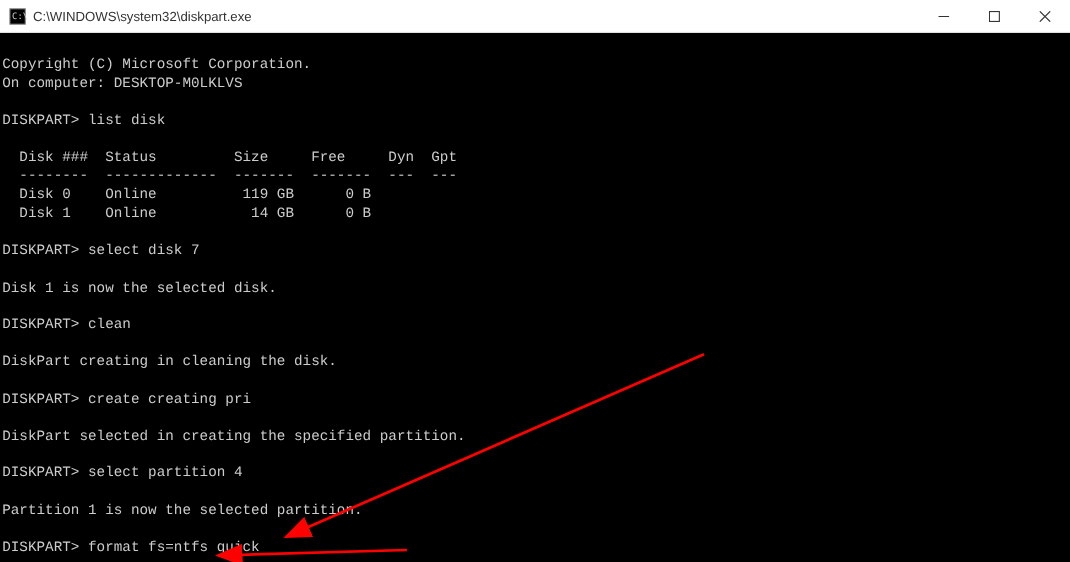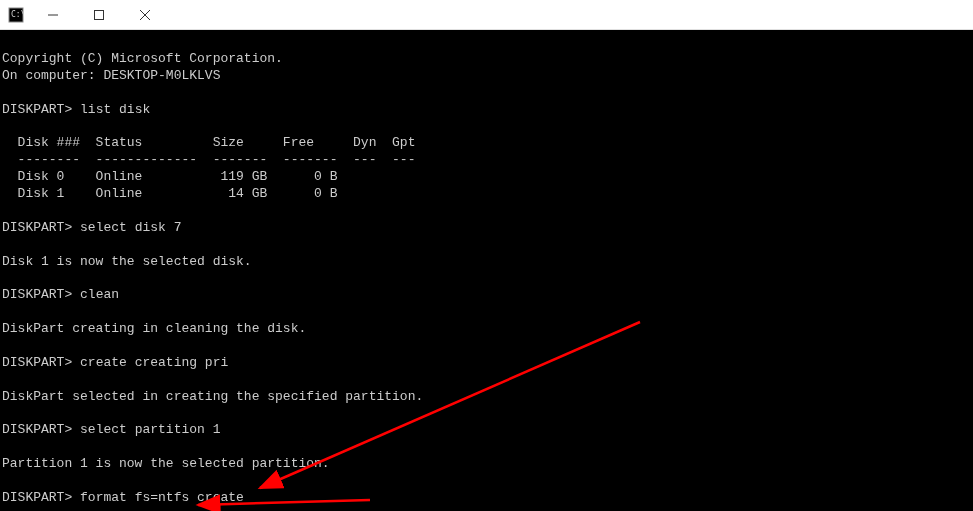--- a/index.html
+++ b/index.html
@@ -68,20 +68,21 @@
 </head>
 <body>
 
 <div class="titlebar">
   <span class="titlebar-icon">
     <svg width="16" height="16" viewBox="0 0 16 16">
       <rect x="1" y="1" width="14" height="14" fill="#000" stroke="#888" stroke-width="1"></rect>
       <text x="3" y="10" font-size="8" fill="#ccc" font-family="monospace">C:\</text>
     </svg>
   </span>
+  <span class="titlebar-title">C:\WINDOWS\system32\diskpart.exe</span>
   <div class="window-controls">
     <div class="win-btn">
       <svg width="10" height="10" viewBox="0 0 10 10">
           <line x1="0" y1="5" x2="10" y2="5"></line>
         </svg>
     </div>
     <div class="win-btn">
       <svg width="10" height="10" viewBox="0 0 10 10">
           <rect x="0.5" y="0.5" width="9" height="9"></rect>
         </svg>
@@ -111,25 +112,25 @@
 <span>Disk 1 is now the selected disk.</span>
 
 <span>DISKPART&gt;</span> <span>clean</span>
 
 <span>DiskPart creating in cleaning the disk.</span>
 
 <span>DISKPART&gt;</span> <span>create creating pri</span>
 
 <span>DiskPart selected in creating the specified partition.</span>
 
-<span>DISKPART&gt;</span> <span>select partition 1</span>
+<span>DISKPART&gt;</span> <span>select partition 4</span>
 
 <span>Partition 1 is now the selected partition.</span>
 
-<span>DISKPART&gt;</span> <span>format fs=ntfs create</span>
+<span>DISKPART&gt;</span> <span>format fs=ntfs quick</span>
 
 
 </div>
 
 <svg class="arrow-overlay" width="973" height="481">
   <defs>
     <marker id="arrowhead" markerWidth="10" markerHeight="8" refX="9" refY="4" orient="auto">
       <polygon points="0 0, 10 4, 0 8" fill="#ff0000"></polygon>
     </marker>
   </defs>

